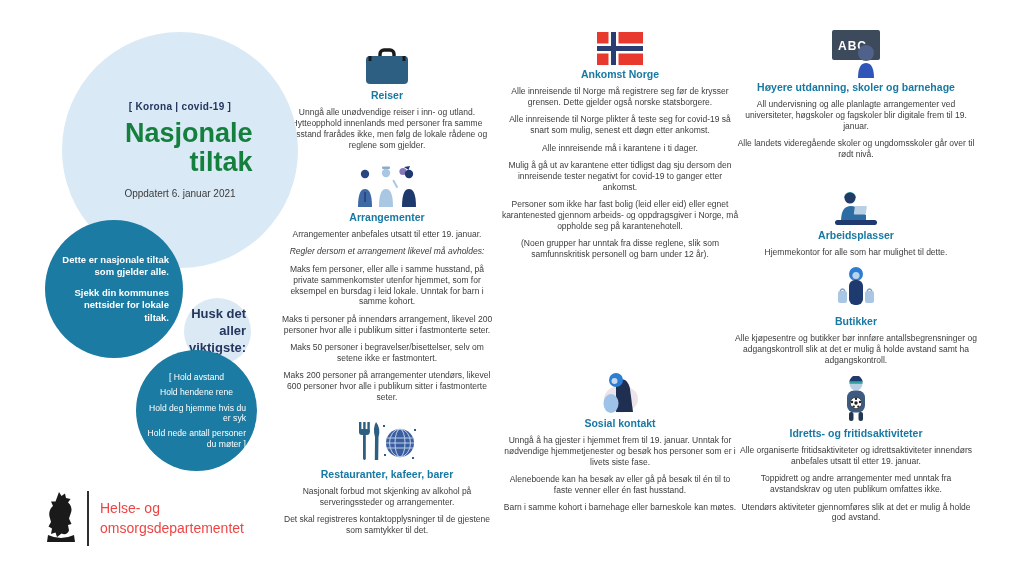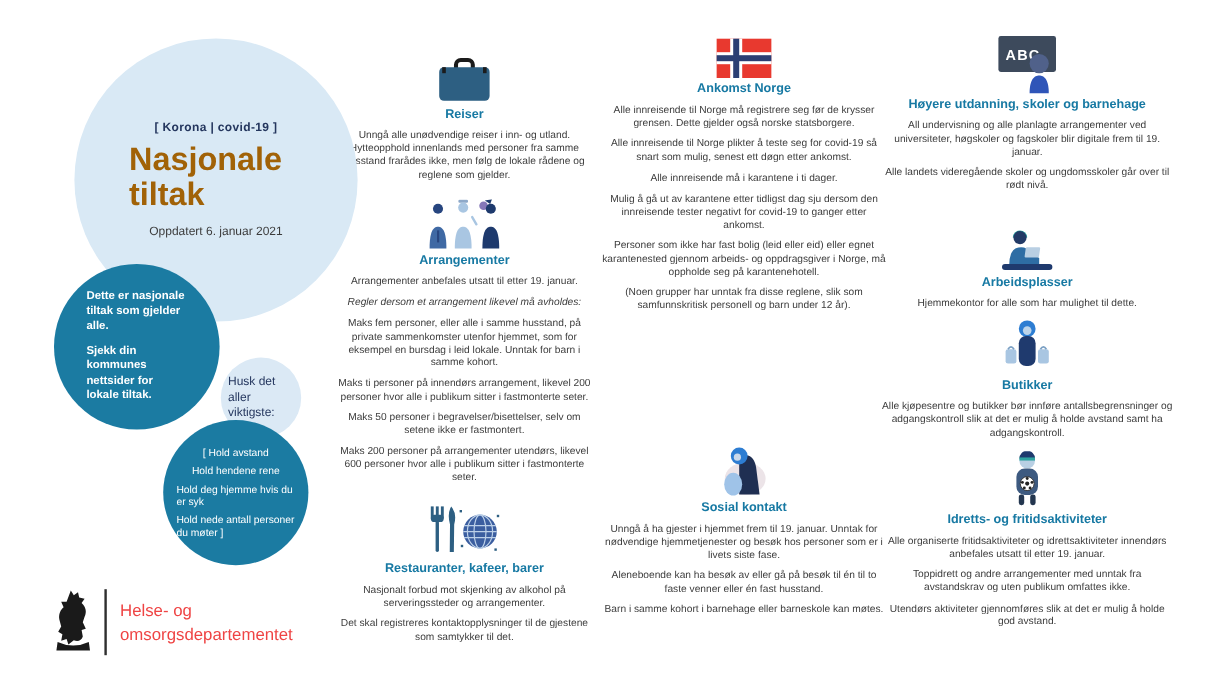--- a/index.html
+++ b/index.html
@@ -1,26 +1,26 @@
 <!DOCTYPE html>
 <html><head>
 <meta charset="utf-8">
 <style>
   html,body{margin:0;padding:0}
   body{width:1010px;height:568px;background:#fff;font-family:"Liberation Sans",sans-serif;position:relative;overflow:hidden}
-  .circle{position:absolute;border-radius:50%;display:flex;flex-direction:column;align-items:center;justify-content:center;text-align:left;box-sizing:border-box}
+  .circle{position:absolute;border-radius:50%;display:flex;flex-direction:column;align-items:center;justify-content:center;text-align:right;box-sizing:border-box}
   .c-big{left:62px;top:32px;width:236px;height:236px;background:#d9e9f5;z-index:1}
   .c-info{left:45px;top:220px;width:138px;height:138px;background:#1b7ba2;z-index:2;padding:0 13px}
   .c-husk{left:184px;top:298px;width:67px;height:67px;background:#dbe9f5;z-index:2;padding:0 6px}
   .c-hold{left:136px;top:350px;width:121px;height:121px;background:#1b7ba2;z-index:3;padding:0 11px}
   .badge{font-size:10px;font-weight:bold;color:#24365e;letter-spacing:.3px}
-  .title{font-size:27px;font-weight:800;color:#a16207;line-height:1.08;margin:7px 0 11px;width:145px}
+  .title{font-size:27px;font-weight:800;color:#15803d;line-height:1.08;margin:7px 0 11px;width:145px}
   .updated{font-size:10px;color:#3c3c3c}
-  .c-info p{color:#fff;font-weight:bold;font-size:9.5px;line-height:1.32;margin:4px 14px}
-  .c-husk div{color:#24365e;font-weight:normal;font-size:10px;line-height:1.3}
+  .c-info p{color:#fff;font-weight:bold;font-size:9.5px;line-height:1.32;margin:4px 1px}
+  .c-husk div{color:#24365e;font-weight:bold;font-size:13px;line-height:1.3}
   .c-hold div{color:#fff;font-weight:normal;font-size:8.6px;line-height:1.22;margin:2.5px 0}
   .col{position:absolute;top:0;height:568px}
   #col2{left:281px;width:212px}
   #col3{left:500px;width:240px}
   #col4{left:735px;width:242px}
   .section{position:absolute;left:0;right:0;text-align:center}
   .icon{display:flex;justify-content:center;align-items:flex-end;margin-bottom:3px}
   .section h3{font-size:10.5px;color:#1779a3;margin:3px 0 6px;font-weight:bold}
   .section p{font-size:8.5px;color:#3c3c3c;line-height:1.28;margin:0 0 6.5px}
   .section p.italic{font-style:italic}

